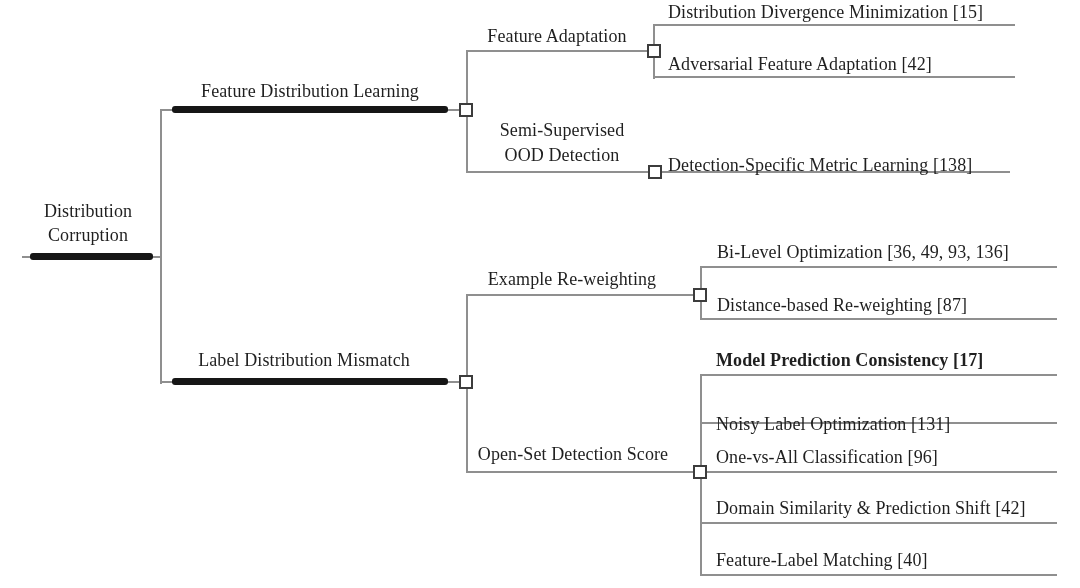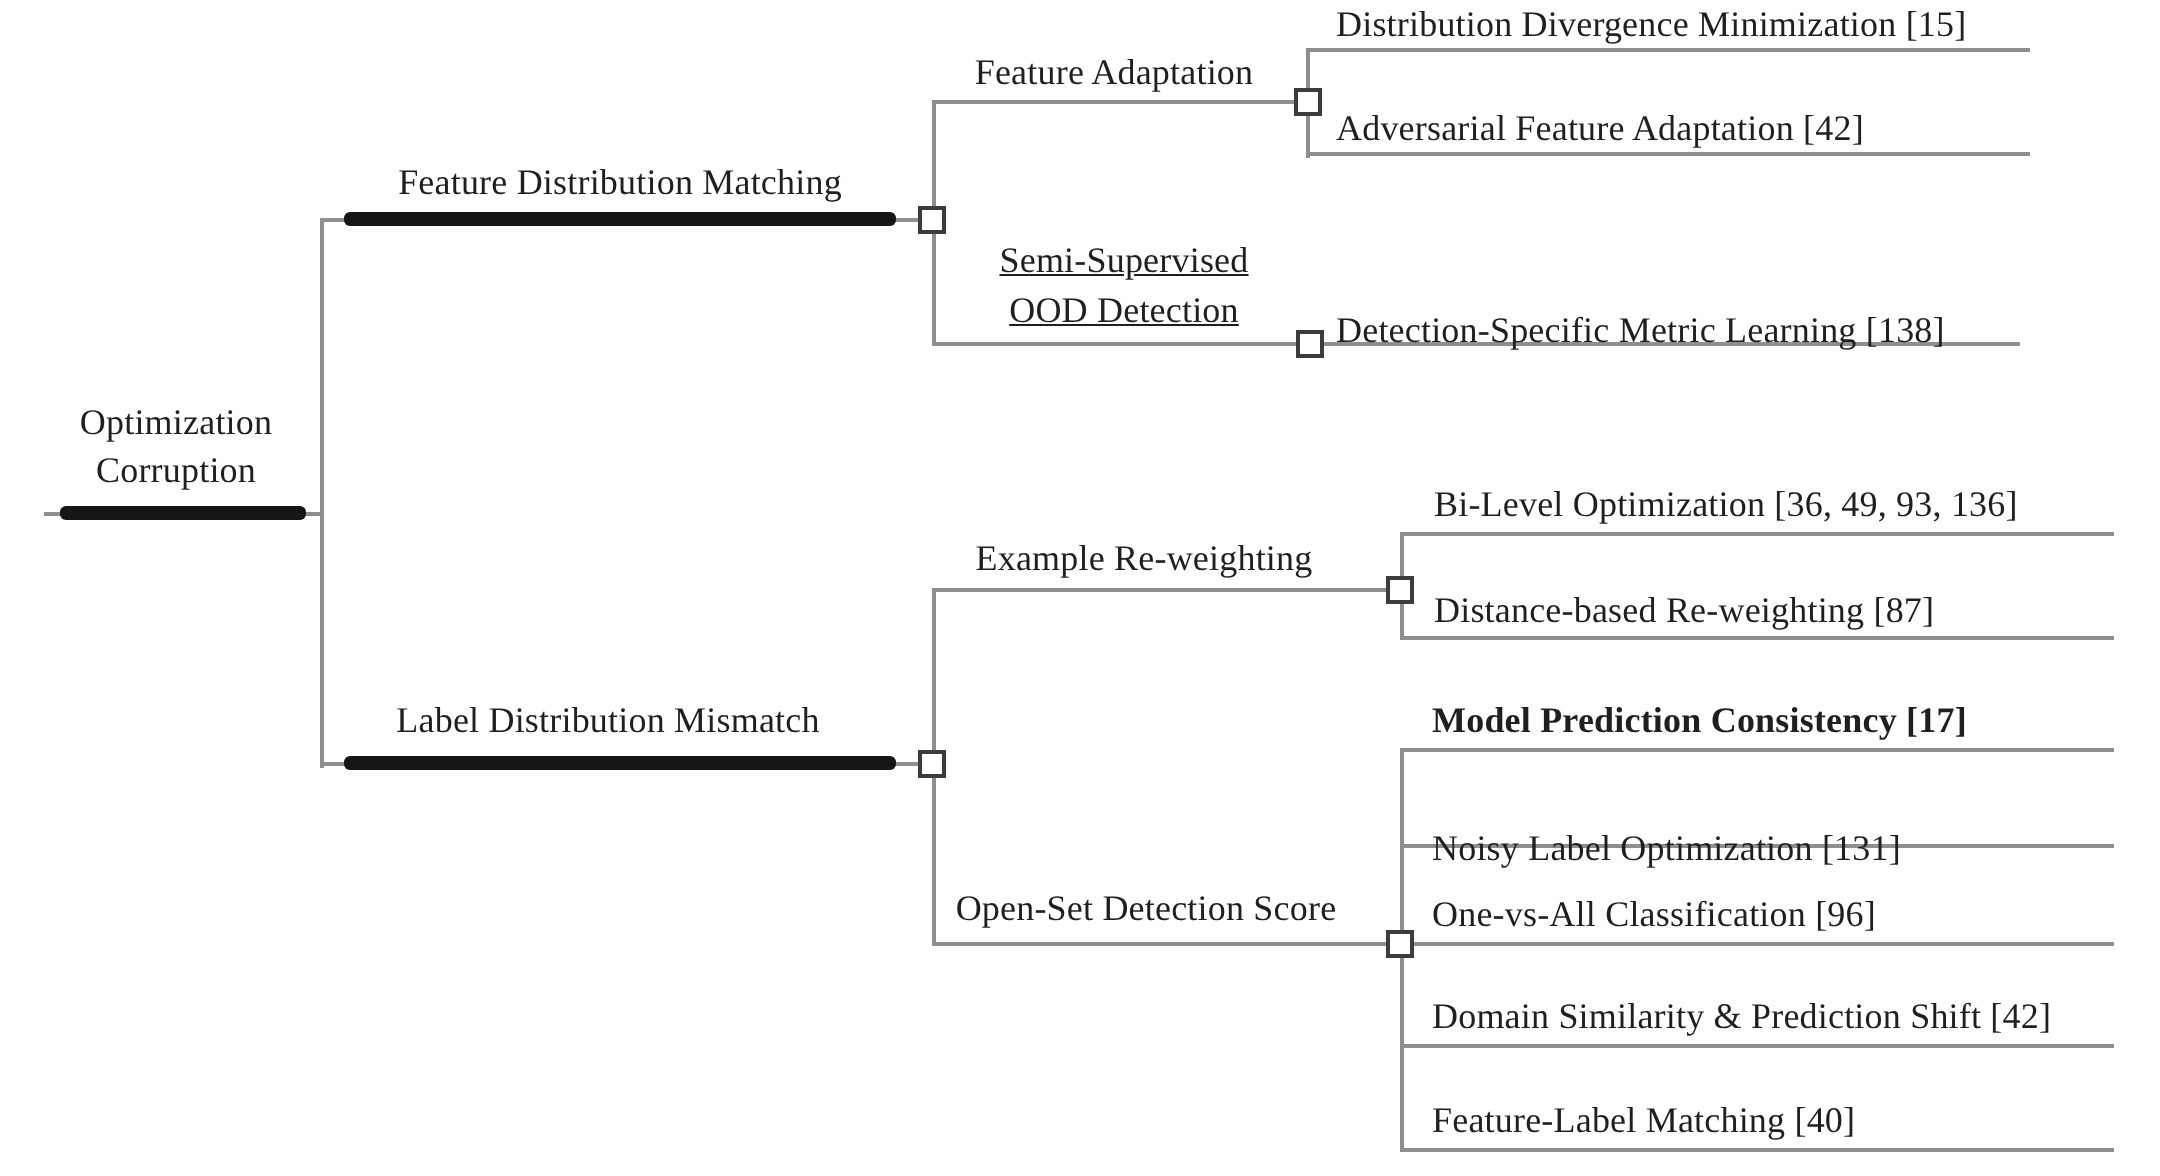--- a/index.html
+++ b/index.html
@@ -63,27 +63,27 @@
   <div class="bar" style="left:172px;top:106px;width:276px;"></div>
   <div class="bar" style="left:172px;top:378px;width:276px;"></div>
 
   <div class="sq" style="left:459px;top:103px;"></div>
   <div class="sq" style="left:647px;top:44px;"></div>
   <div class="sq" style="left:648px;top:165px;"></div>
   <div class="sq" style="left:459px;top:375px;"></div>
   <div class="sq" style="left:693px;top:288px;"></div>
   <div class="sq" style="left:693px;top:465px;"></div>
 
-  <div class="lbl wrap ctr" style="left:20px;top:199px;width:136px;line-height:24px;">Optimization Corruption</div>
+  <div class="lbl wrap ctr" style="left:20px;top:199px;width:136px;line-height:24px;">Distribution Corruption</div>
 
-  <div class="lbl ctr" style="left:172px;top:81px;width:276px;">Feature Distribution Matching</div>
+  <div class="lbl ctr" style="left:172px;top:81px;width:276px;">Feature Distribution Learning</div>
   <div class="lbl ctr" style="left:166px;top:350px;width:276px;">Label Distribution Mismatch</div>
 
   <div class="lbl ctr" style="left:468px;top:26px;width:178px;">Feature Adaptation</div>
-  <div class="lbl wrap ctr" style="left:482px;top:118px;width:160px;line-height:25px;text-decoration:underline;">Semi-Supervised OOD Detection</div>
+  <div class="lbl wrap ctr" style="left:482px;top:118px;width:160px;line-height:25px;">Semi-Supervised OOD Detection</div>
   <div class="lbl ctr" style="left:468px;top:269px;width:208px;text-align:center;">Example Re-weighting</div>
   <div class="lbl ctr" style="left:466px;top:444px;width:214px;">Open-Set Detection Score</div>
 
   <div class="lbl" style="left:668px;top:2px;text-align:right;">Distribution Divergence Minimization [15]</div>
   <div class="lbl" style="left:668px;top:54px;">Adversarial Feature Adaptation [42]</div>
   <div class="lbl" style="left:668px;top:155px;">Detection-Specific Metric Learning [138]</div>
 
   <div class="lbl" style="left:717px;top:242px;">Bi-Level Optimization [36, 49, 93, 136]</div>
   <div class="lbl" style="left:717px;top:295px;">Distance-based Re-weighting [87]</div>
 

